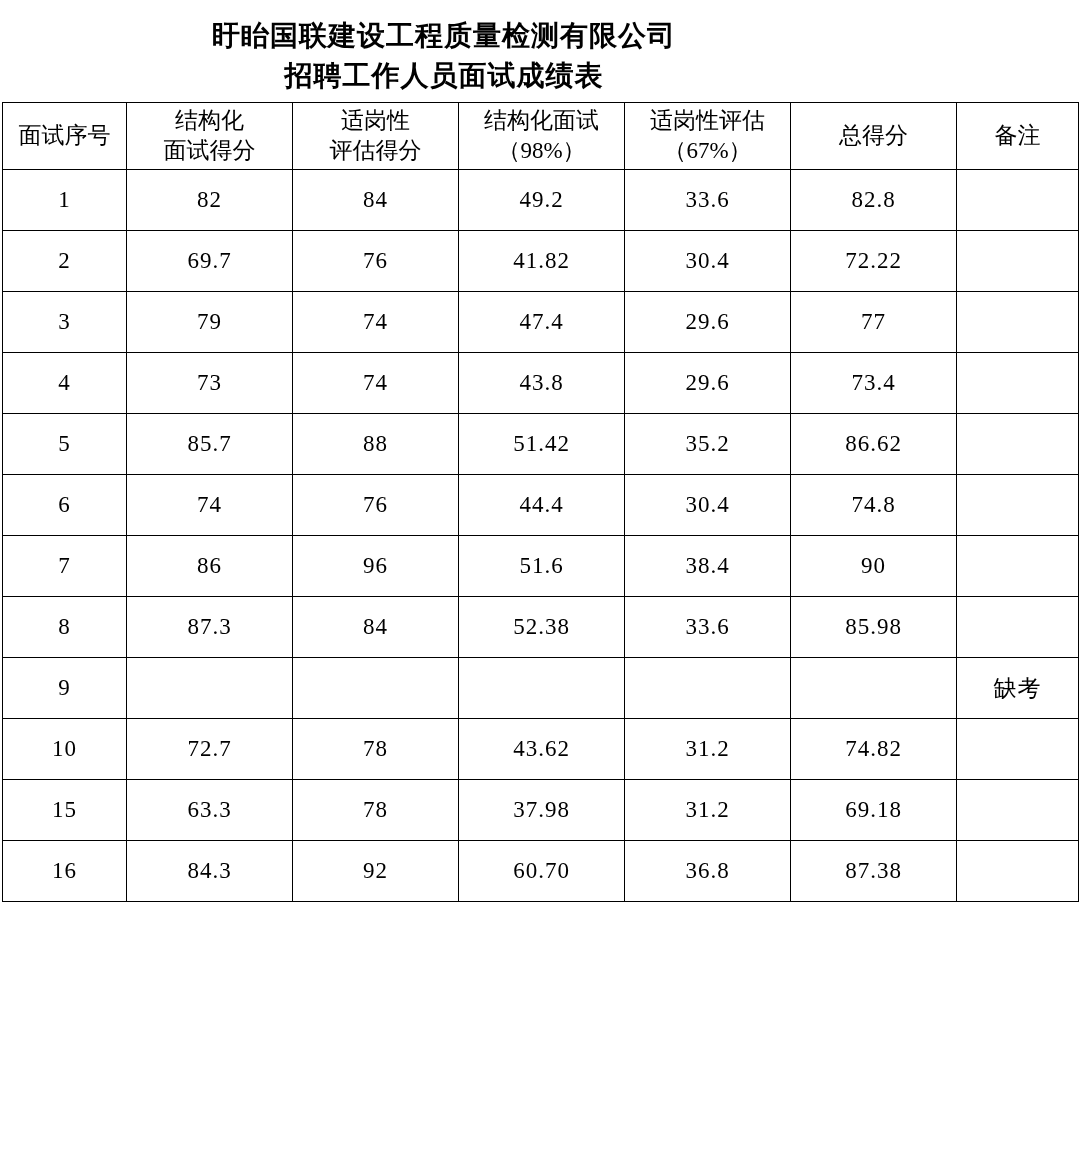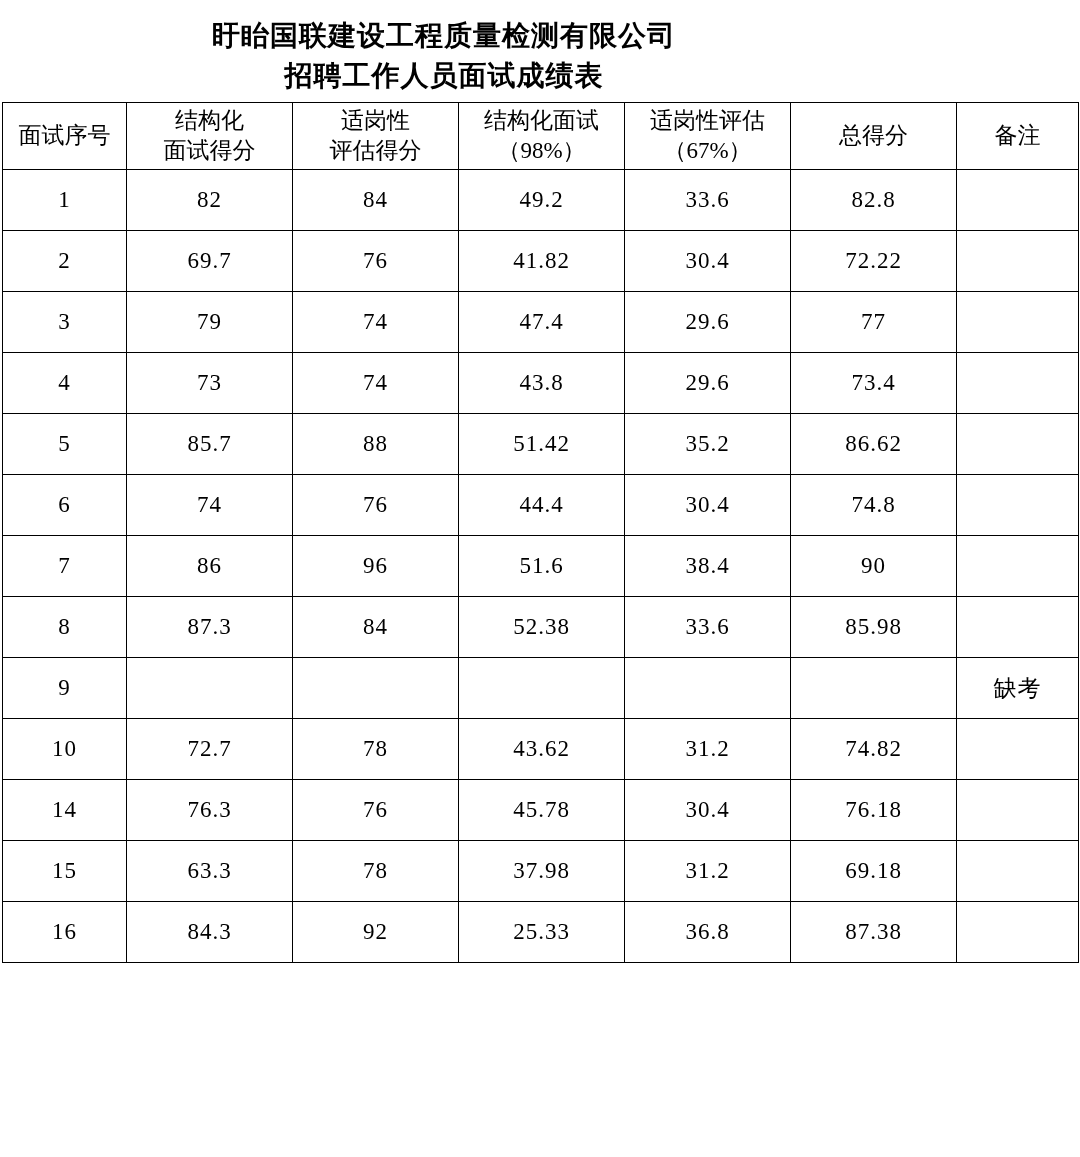--- a/index.html
+++ b/index.html
@@ -203,42 +203,33 @@
         <tr>
           <td>10</td>
           <td>72.7</td>
           <td>78</td>
           <td>43.62</td>
           <td>31.2</td>
           <td>74.82</td>
           <td></td>
         </tr>
         <tr>
-          <td>14</td>
-          <td>76.3</td>
-          <td>76</td>
-          <td>45.78</td>
-          <td>30.4</td>
-          <td>76.18</td>
-          <td></td>
-        </tr>
-        <tr>
           <td>15</td>
           <td>63.3</td>
           <td>78</td>
           <td>37.98</td>
           <td>31.2</td>
           <td>69.18</td>
           <td></td>
         </tr>
         <tr>
           <td>16</td>
           <td>84.3</td>
           <td>92</td>
-          <td>25.33</td>
+          <td>60.70</td>
           <td>36.8</td>
           <td>87.38</td>
           <td></td>
         </tr>
       </tbody>
   </table>
 
 </div>
 
 </body></html>

